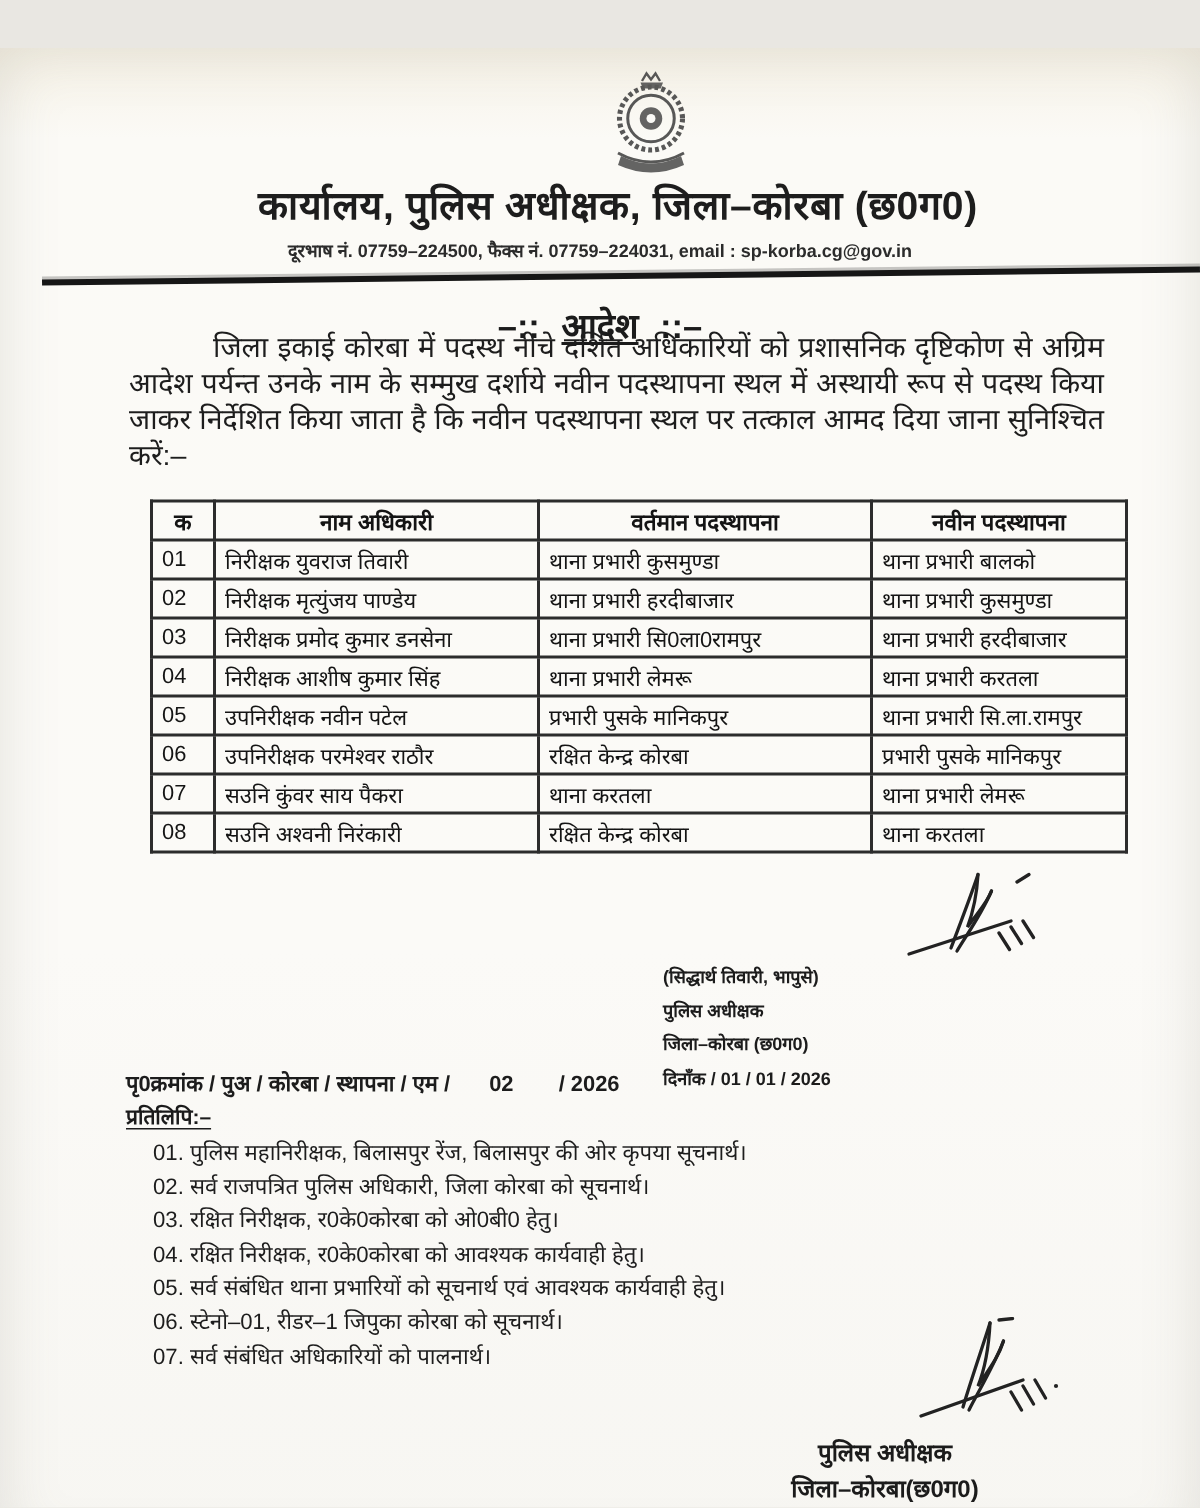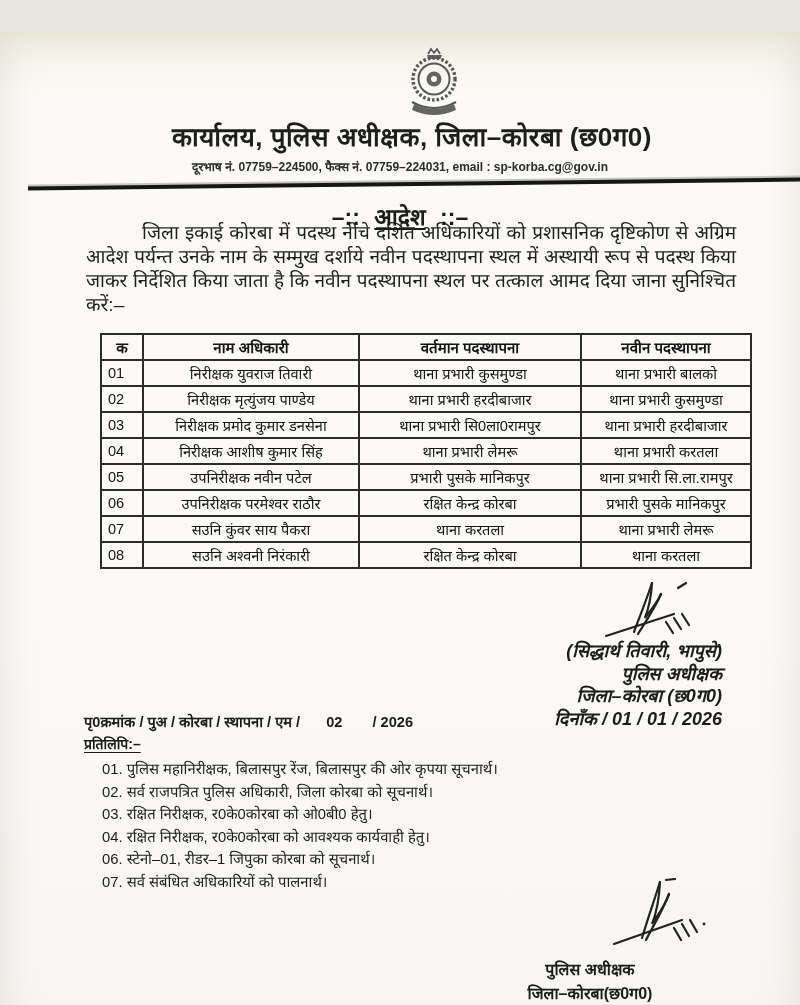--- a/index.html
+++ b/index.html
@@ -48,29 +48,29 @@
     position:absolute;left:100px;top:301px;width:650px;
     border-collapse:collapse;table-layout:fixed;
   }
   table.transfer th,table.transfer td{
     border:2px solid #2c2c2c;
     font-size:14.6px;color:#141414;
     padding:1px 6px;height:22px;overflow:hidden;white-space:nowrap;
   }
   table.transfer th{font-weight:bold;text-align:center;font-size:15px;}
   td.c-sno{}
-  td.c-name,td.c-cur,td.c-new{text-align:center;font-weight:500;}
+  td.c-name,td.c-cur,td.c-new{text-align:left;font-weight:500;}
   .col-sno{width:42px;}.col-name{width:216px;}.col-cur{width:222px;}.col-new{width:170px;}
   
   .sig-svg{position:absolute;}
   .sig1{left:592px;top:548px;}
   .sig2{left:602px;top:846px;}
   .sign-block{
     position:absolute;right:78px;top:608px;width:280px;
-    text-align:right;font-size:18px;font-weight:bold;color:#1c1c1c;line-height:22.5px;font-style:italic;
+    text-align:left;font-size:12px;font-weight:bold;color:#1c1c1c;line-height:22.5px;
   }
   .ref-line{
     position:absolute;left:84px;top:679px;font-size:14.6px;font-weight:bold;color:#1c1c1c;
   }
   .ref-line .num{margin:0 26px 0 22px;}
   .pratilipi{
     position:absolute;left:84px;top:702px;font-size:14px;font-weight:bold;color:#1b1b1b;
     text-decoration:underline;text-underline-offset:3px;
   }
   .copy-list{
@@ -205,20 +205,21 @@
     <span class="num">02</span>
     <span>/ 2026</span>
   </div>
 
   <div class="pratilipi">प्रतिलिपि:–</div>
   <ul class="copy-list">
     <li>01. पुलिस महानिरीक्षक, बिलासपुर रेंज, बिलासपुर की ओर कृपया सूचनार्थ।</li>
     <li>02. सर्व राजपत्रित पुलिस अधिकारी, जिला कोरबा को सूचनार्थ।</li>
     <li>03. रक्षित निरीक्षक, र0के0कोरबा को ओ0बी0 हेतु।</li>
     <li>04. रक्षित निरीक्षक, र0के0कोरबा को आवश्यक कार्यवाही हेतु।</li>
+    <li>05. सर्व संबंधित थाना प्रभारियों को सूचनार्थ एवं आवश्यक कार्यवाही हेतु।</li>
     <li>06. स्टेनो–01, रीडर–1 जिपुका कोरबा को सूचनार्थ।</li>
     <li>07. सर्व संबंधित अधिकारियों को पालनार्थ।</li>
   </ul>
 
   <div class="sig-svg sig2">
     <svg width="130" height="76" viewBox="0 0 130 76">
       <g stroke="#222" fill="none" stroke-width="2.2" stroke-linecap="round">
         <path d="M58 4 C53 20 46 40 40 60"></path>
         <path d="M58 4 C57 24 54 36 50 46 C58 34 64 26 67 16"></path>
         <path d="M67 16 C60 34 50 50 44 62"></path>

